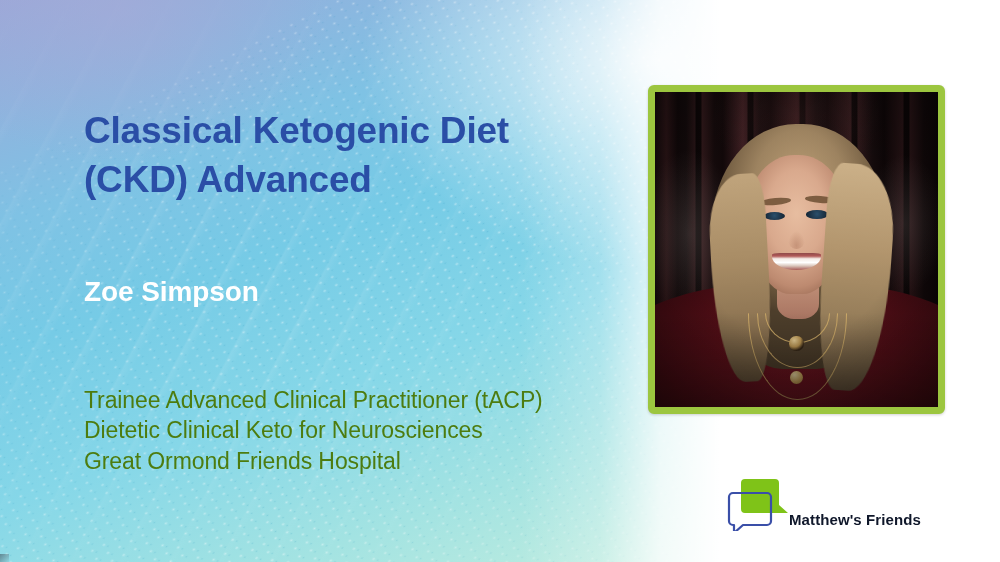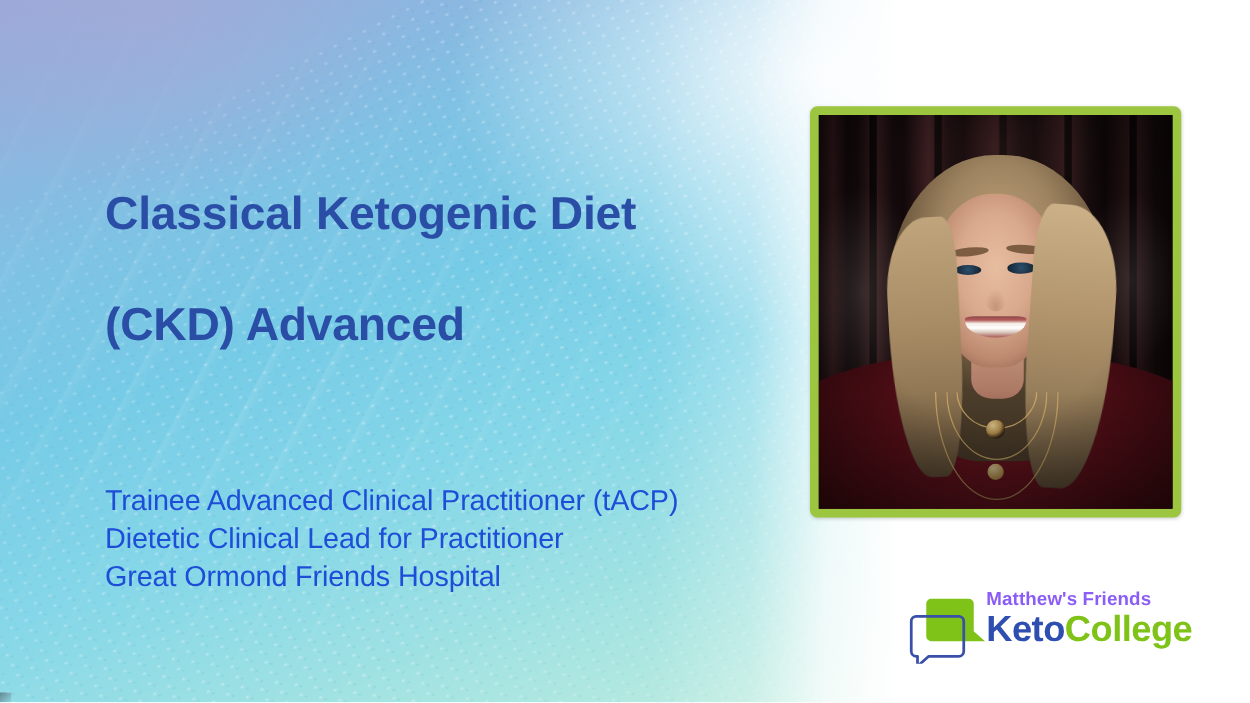--- a/index.html
+++ b/index.html
@@ -100,42 +100,42 @@
     position: absolute;
     left: 84px;
     top: 107px;
     width: 520px;
     font-size: 37px;
     font-weight: bold;
     line-height: 1.32;
     letter-spacing: -0.2px;
     color: #2a4ea6;
   }
-  .title .line { display: block; margin-top: 40px; }
+  .title .line { display: block; }
 
   .presenter {
     position: absolute;
     left: 84px;
     top: 276px;
     font-size: 28px;
     font-weight: bold;
     letter-spacing: -0.1px;
     color: #ffffff;
   }
 
   .affiliation {
     position: absolute;
     left: 84px;
     top: 385px;
     width: 560px;
     font-size: 23px;
     font-weight: normal;
     line-height: 1.32;
     letter-spacing: -0.1px;
-    color: #1d4ed8;
+    color: #4d7c0f;
   }
   .affiliation .line { display: block; }
 
   
   .portrait-frame {
     position: absolute;
     left: 648px;
     top: 85px;
     width: 297px;
     height: 329px;
@@ -315,23 +315,24 @@
   }
   .logo-text {
     position: absolute;
     left: 62px;
     top: 0;
   }
   .logo-text .mf {
     font-size: 15px;
     font-weight: bold;
     letter-spacing: 0.1px;
-    color: #8b5cf6;
+    color: #0f172a;
     line-height: 1.05;
     white-space: nowrap;
+    margin-top: 40px;
   }
   .logo-text .kc {
     margin-top: 1px;
     font-size: 29px;
     font-weight: bold;
     letter-spacing: -0.4px;
     line-height: 1.05;
     white-space: nowrap;
   }
   .logo-text .kc .keto { color: #2f4fb0; }
@@ -347,24 +348,25 @@
   <div class="bg-streaks"></div>
   <div class="bg-bloom"></div>
   <div class="bg-white-wash"></div>
   <div class="bg-corner-artifact"></div>
 
   <div class="title">
     <span class="line">Classical Ketogenic Diet</span>
     <span class="line">(CKD) Advanced</span>
   </div>
 
+  <div class="presenter">Zoe Simpson</div>
 
   <div class="affiliation">
     <span class="line">Trainee Advanced Clinical Practitioner (tACP)</span>
-    <span class="line">Dietetic Clinical Lead for Practitioner</span>
+    <span class="line">Dietetic Clinical Keto for Neurosciences</span>
     <span class="line">Great Ormond Friends Hospital</span>
   </div>
 
   <div class="portrait-frame">
     <div class="portrait-photo">
       <div class="wall"></div>
       <div class="wall-lines"></div>
       <div class="wall-sheen"></div>
 
       <div class="torso"></div>
@@ -393,17 +395,16 @@
 
   <div class="logo">
     <div class="logo-mark">
       <svg viewBox="0 0 62 56" width="62" height="56" xmlns="http://www.w3.org/2000/svg">
         <path d="M18 4 h30 a4 4 0 0 1 4 4 v22 l9 8 h-13 a4 4 0 0 1 0 0 h-30 a4 4 0 0 1 -4 -4 v-26 a4 4 0 0 1 4 -4 z" fill="#7fc318"></path>
         <path d="M6 18 h34 a4 4 0 0 1 4 4 v24 a4 4 0 0 1 -4 4 h-24 l-9 8 v-8 h-1 a4 4 0 0 1 -4 -4 v-24 a4 4 0 0 1 4 -4 z" fill="none" stroke="#3a4fa8" stroke-width="2.2" stroke-linejoin="round"></path>
       </svg>
     </div>
     <div class="logo-text">
       <div class="mf">Matthew's Friends</div>
-      <div class="kc"><span class="keto">Keto</span><span class="college">College</span></div>
     </div>
   </div>
 
 </div>
 
 </body></html>

